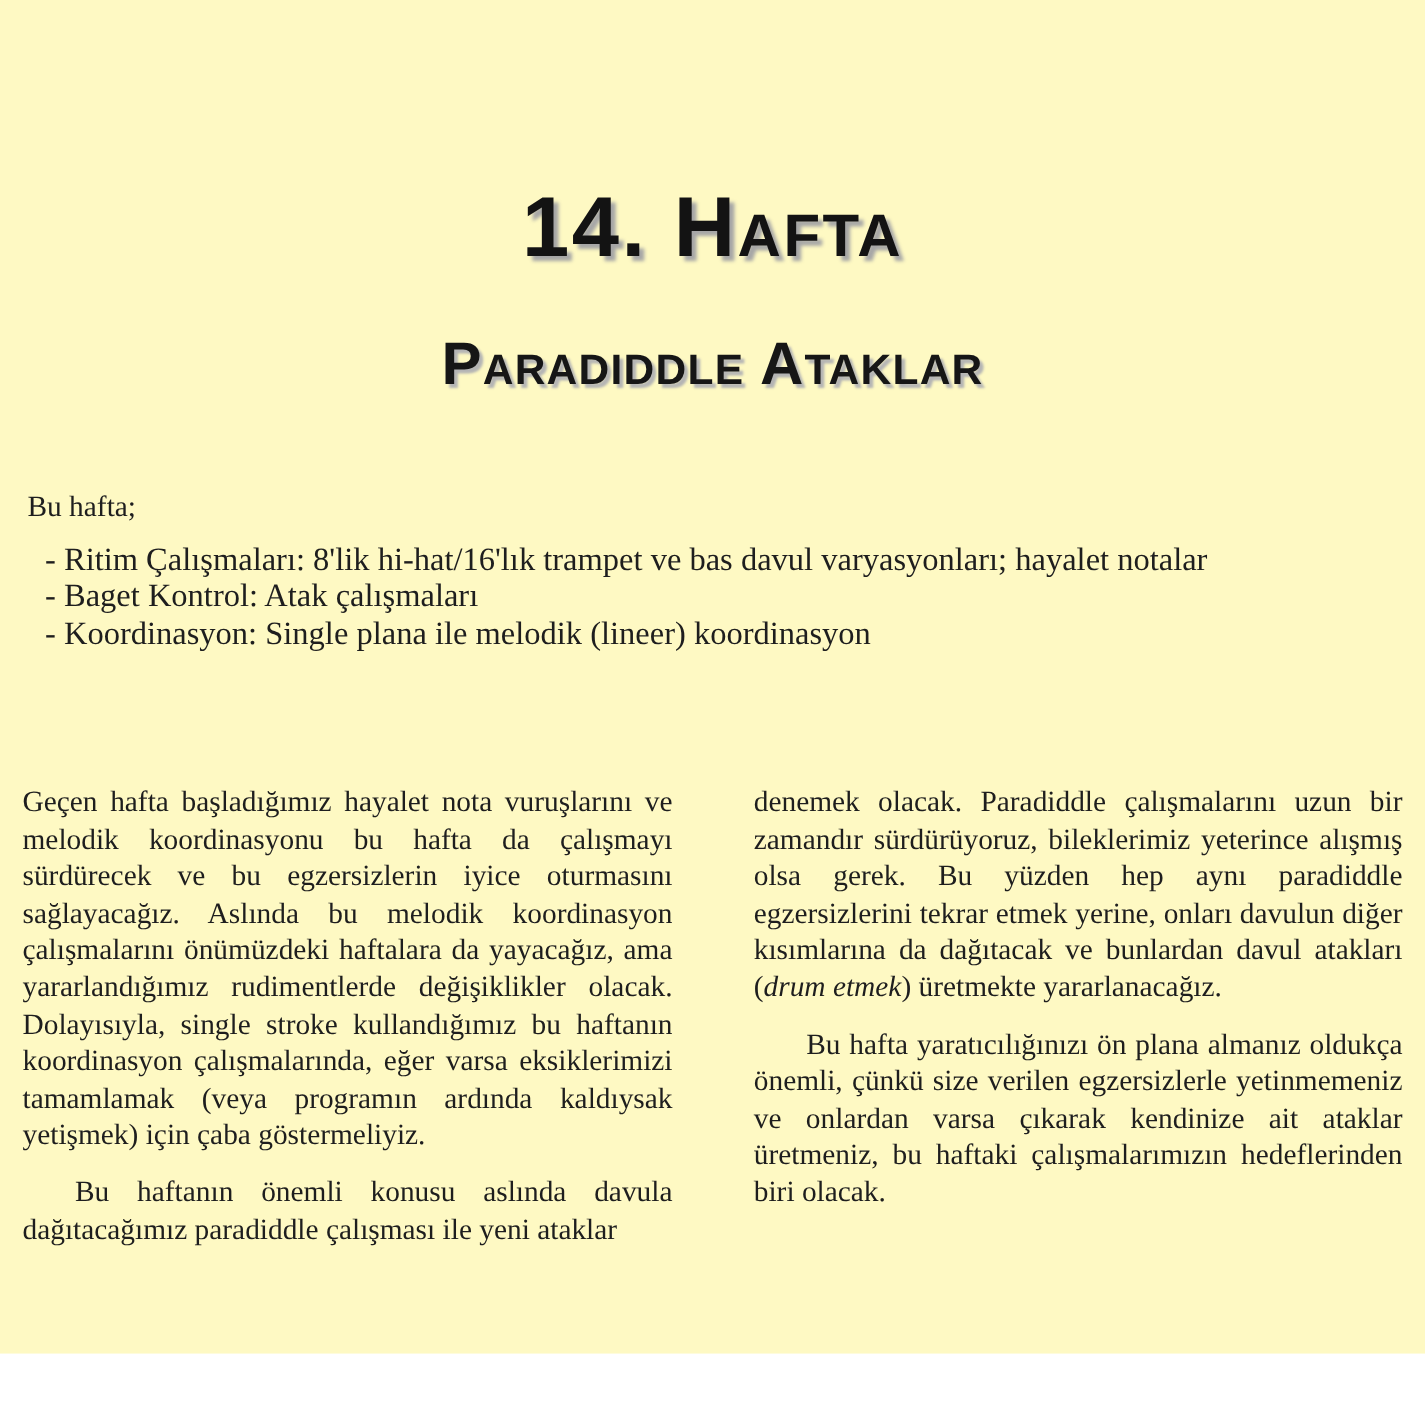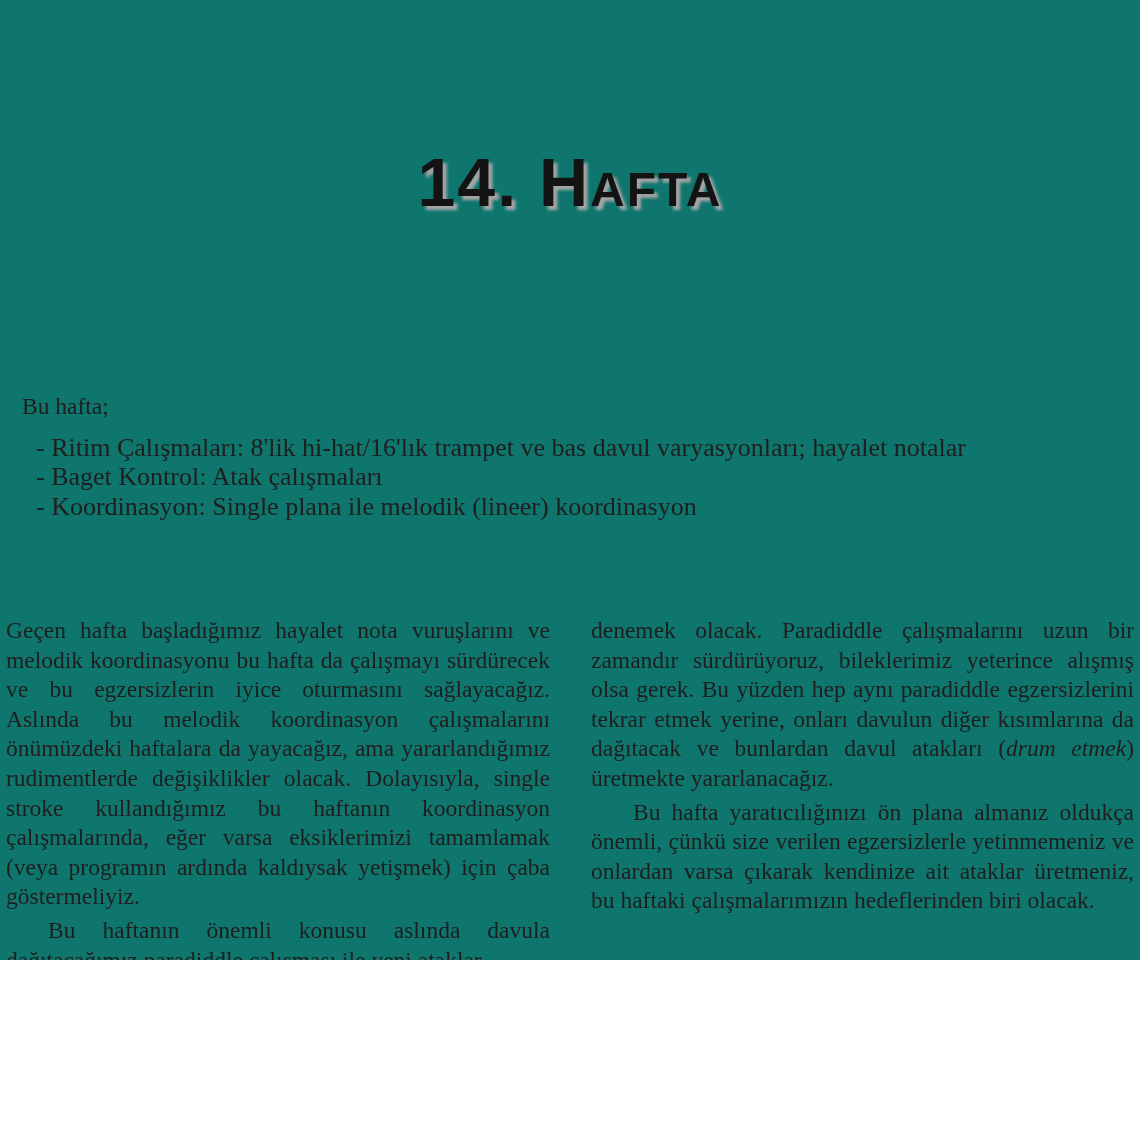--- a/index.html
+++ b/index.html
@@ -3,22 +3,22 @@
 <meta charset="utf-8">
 <style>
   html, body {
     margin: 0;
     padding: 0;
     background: #ffffff;
   }
   .page {
     position: relative;
     width: 1140px;
-    height: 960px;
-    background: #0f766e;
+    height: 1083px;
+    background: #fef9c3;
     overflow: hidden;
     color: #1e1e1e;
     font-family: "Liberation Serif", serif;
     text-decoration: underline;
   }
   .title {
     position: absolute;
     top: 148px;
     left: 0;
     width: 1140px;
@@ -68,31 +68,32 @@
   }
   .col {
     position: absolute;
     top: 612px;
     font-size: 23.5px;
     line-height: 29.6px;
     text-align: justify;
   }
   .col-left  { left: 2px;   width: 552px; }
   .col-right { left: 587px; width: 551px; }
-  .col p { margin: 4px; }
+  .col p { margin: 16px; }
   .col p.indent { text-indent: 42px; }
   .col .it { font-style: italic; }
 </style>
 </head>
 <body>
 
 <div class="page">
 
   <h1 class="title">14. Hafta</h1>
 
+  <h2 class="subtitle">Paradiddle Ataklar</h2>
 
   <p class="intro">Bu hafta;</p>
 
   <div class="agenda">
       <div>- Ritim Çalışmaları: 8'lik hi-hat/16'lık trampet ve bas davul varyasyonları; hayalet notalar</div>
       <div>- Baget Kontrol: Atak çalışmaları</div>
       <div>- Koordinasyon: Single plana ile melodik (lineer) koordinasyon</div>
     </div>
 
   <div class="col col-left">

